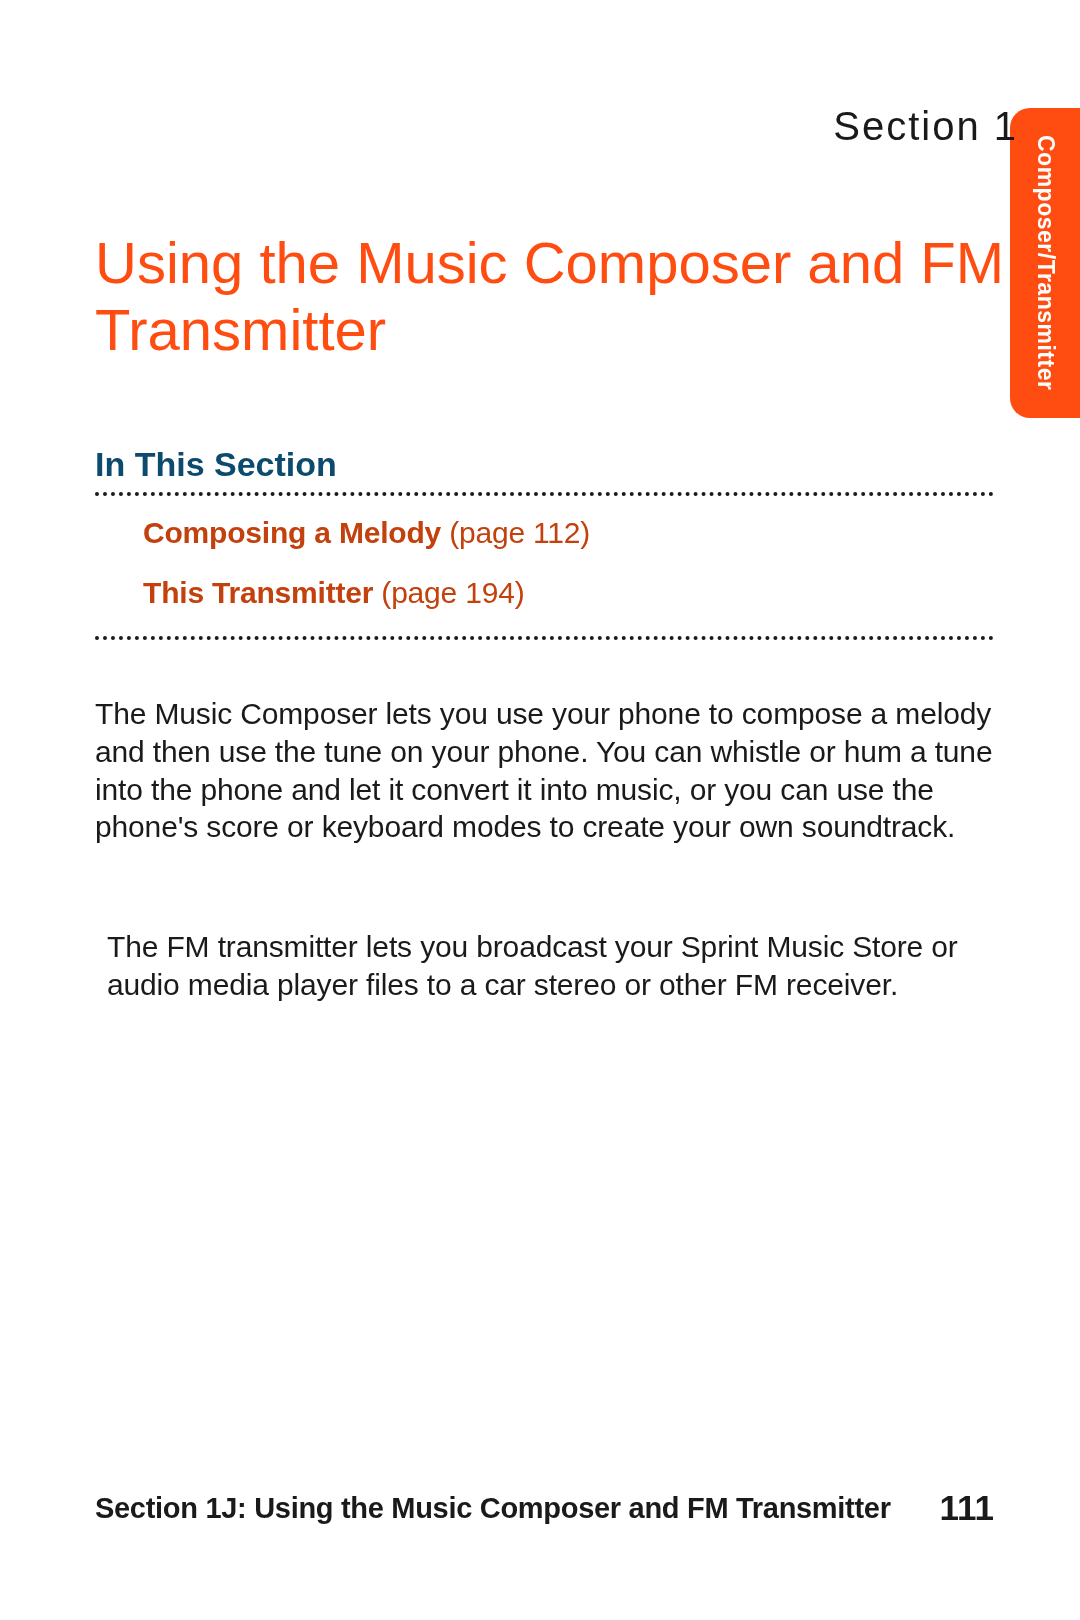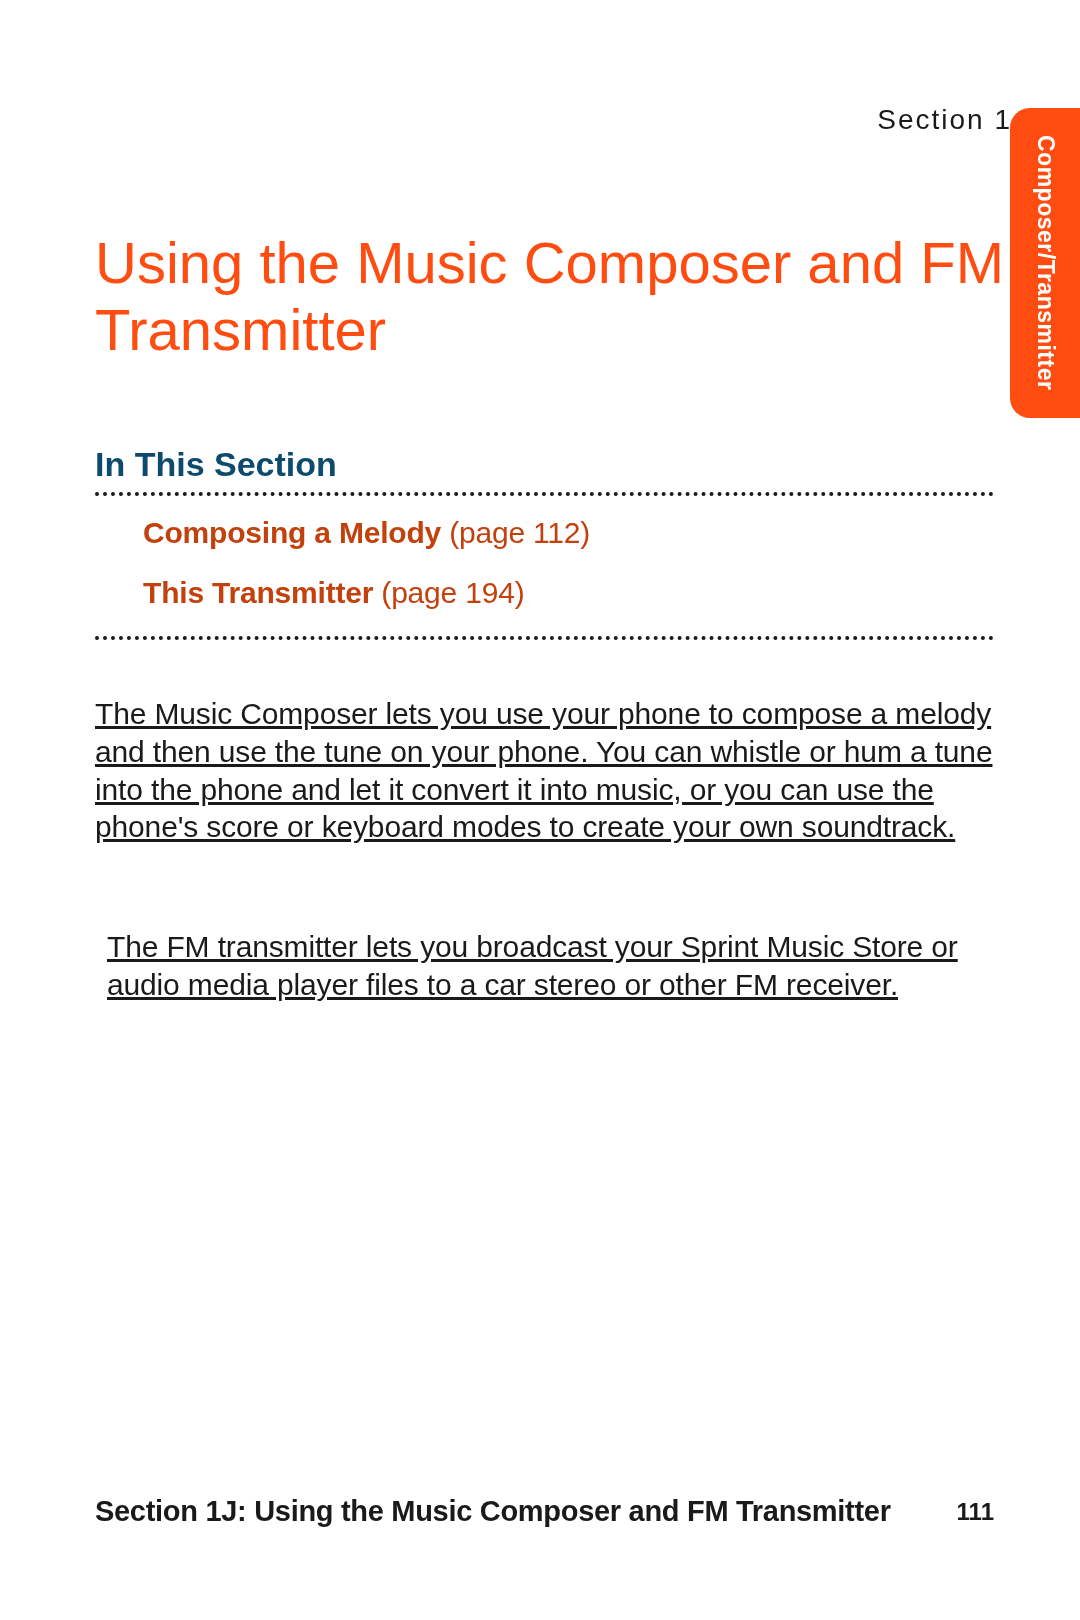--- a/index.html
+++ b/index.html
@@ -26,22 +26,22 @@
     .side-tab span {
       writing-mode: vertical-rl;
       color: #ffffff;
       font-size: 23px;
       font-weight: 600;
       letter-spacing: 0.5px;
     }
     .section-label {
       position: absolute;
       top: 104px;
-      right: 68px;
-      font-size: 28px;
+      right: 62px;
+      font-size: 40px;
       font-weight: 400;
       letter-spacing: 2px;
       color: #1a1a1a;
     }
     .title {
       position: absolute;
       top: 230px;
       left: 95px;
       right: 70px;
       color: #ff4d12;
@@ -81,39 +81,38 @@
       left: 95px;
       right: 86px;
     }
     .para1 { top: 695px; }
     .para2 { top: 928px; margin-left: 12px; }
     .body-text p {
       font-size: 30px;
       line-height: 1.26;
       color: #1a1a1a;
       letter-spacing: -0.15px;
-      text-decoration: underline;
     }
     .footer {
       position: absolute;
       bottom: 92px;
       left: 95px;
       right: 86px;
       display: flex;
       justify-content: space-between;
       align-items: center;
     }
     .footer .footer-text {
       font-size: 29px;
       font-weight: 700;
       color: #1a1a1a;
       letter-spacing: -0.3px;
     }
     .footer .page-number {
-      font-size: 24px;
+      font-size: 35px;
       font-weight: 700;
       color: #1a1a1a;
     }
   </style>
 </head>
 <body>
 
 <div class="side-tab">
   <span>Composer/Transmitter</span>
 </div>

